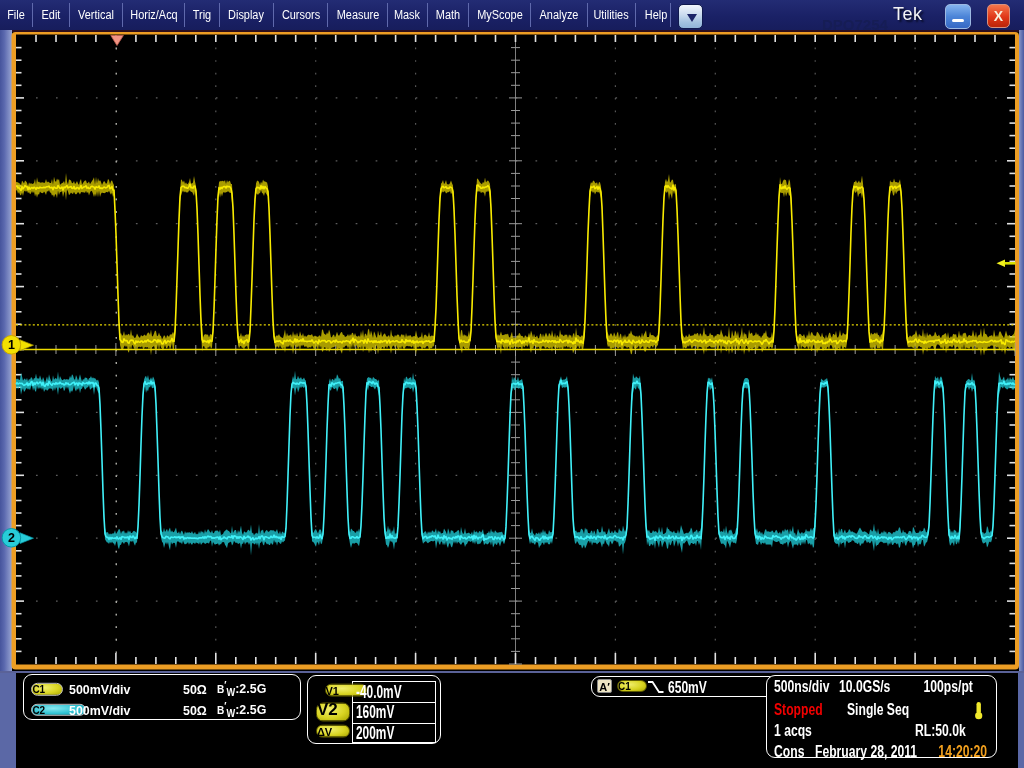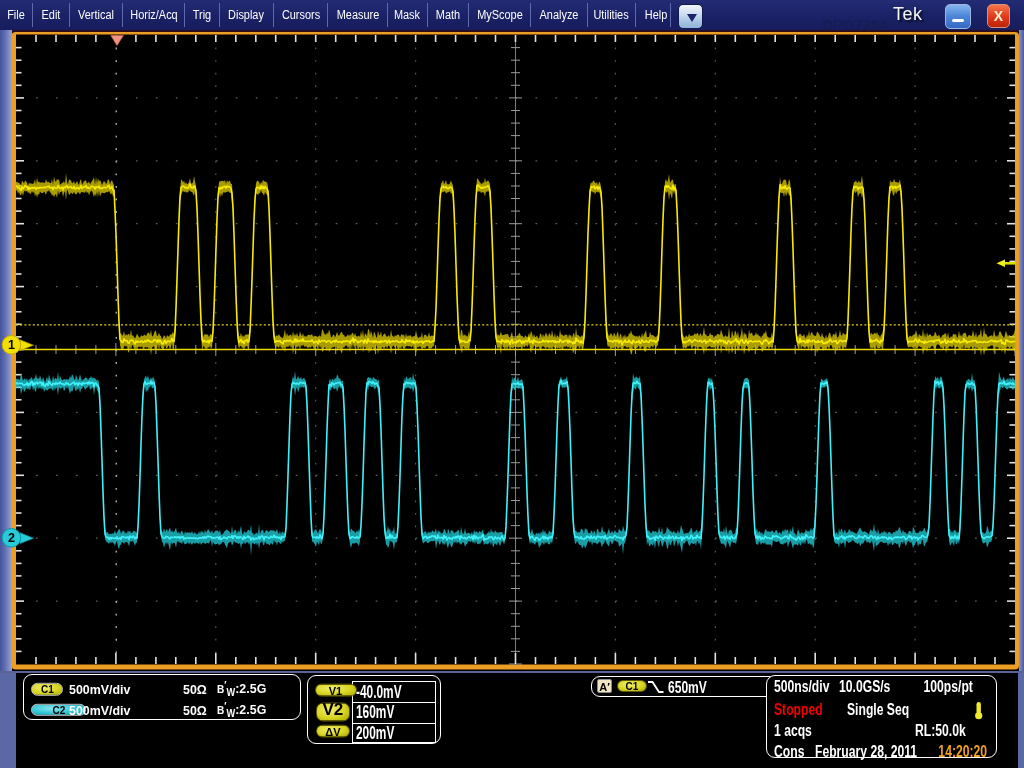--- a/index.html
+++ b/index.html
@@ -30,21 +30,21 @@
   border:1px solid #9db9e2}
 #minbtn:after{content:"";position:absolute;left:6px;top:14px;width:12px;height:3.2px;
   border-radius:2px;background:#fff}
 #closebtn{position:absolute;left:987px;top:4px;width:23px;height:24px;border-radius:5px;
   background:linear-gradient(to bottom,#f4764c 0%,#e03818 55%,#bb2408 100%);
   border:1px solid #d8917e;color:#f8f0dc;font-size:14px;font-weight:bold;
   text-align:center;line-height:22px}
 .box{z-index:2;position:absolute;background:#000;border:1.6px solid #fff;border-radius:9px;color:#fff;
   font-weight:bold}
 .pill{position:absolute;border-radius:7px;color:#000;font-size:10px;font-weight:bold;
-  text-align:center;transform:translateY(-50%)}
+  transform:translateY(-50%)}
 .cn{position:absolute;white-space:nowrap;transform-origin:left center}
 .cnr{position:absolute;white-space:nowrap;transform-origin:right center}
 .ypill{background:radial-gradient(ellipse at 40% 35%,#f0ee6e 0%,#d8d422 55%,#a8a400 100%);
   border:1px solid #5c5800}
 .cpill{background:radial-gradient(ellipse at 40% 35%,#8ae8f0 0%,#30c4d4 55%,#0894a8 100%);
   border:1px solid #045864}
 .sub{font-size:10px;vertical-align:-3px}
 .sup{font-size:10px;vertical-align:4px}
 </style></head>
 <body>
@@ -437,21 +437,21 @@
   <div class="pill cpill" style="left:7px;top:34.5px;width:55px;height:12.4px;line-height:11.5px;border:1px solid #c0c0c0">C2</div>
   <div class="cn" style="left:44.4px;top:35px;font-size:13.5px;transform:translateY(-50%) scaleX(0.92)">500mV/div</div>
   <div class="cn" style="left:158.4px;top:35px;font-size:13.5px;transform:translateY(-50%) scaleX(0.92)">50Ω</div>
   <div class="cn" style="left:192.6px;top:35px;font-size:13.5px;transform:translateY(-50%) scaleX(0.92)"><span style="font-size:11px">B<span class="sup">′</span><span class="sub">W</span></span>:2.5G</div>
 </div>
 
 <div class="box" style="left:306.5px;top:674.5px;width:134px;height:69px">
   <div style="position:absolute;left:44.5px;top:5.5px;width:83.5px;height:62px;border:1.2px solid #fff"></div>
   <div style="position:absolute;left:44.5px;top:26.5px;width:83.5px;height:1.2px;background:#fff"></div>
   <div style="position:absolute;left:44.5px;top:47.3px;width:83.5px;height:1.2px;background:#fff"></div>
-  <div class="pill ypill" style="left:7px;top:14.5px;width:42px;height:12.8px;line-height:12px;font-size:11px">V1</div>
+  <div class="pill ypill" style="left:17px;top:14.5px;width:42px;height:12.8px;line-height:12px;font-size:11px">V1</div>
   <div class="pill ypill" style="left:8.4px;top:36.1px;width:34px;height:19px;line-height:12px;font-size:17px">V2</div>
   <div class="pill ypill" style="left:8.4px;top:55.9px;width:34px;height:12.8px;line-height:12px;font-size:11px">ΔV</div>
   <div class="cn" style="left:48.1px;top:16px;font-size:17.5px;transform:translateY(-50%) scaleX(0.68)">-40.0mV</div>
   <div class="cn" style="left:48.1px;top:36.9px;font-size:17.5px;transform:translateY(-50%) scaleX(0.68)">160mV</div>
   <div class="cn" style="left:48.1px;top:57.5px;font-size:17.5px;transform:translateY(-50%) scaleX(0.68)">200mV</div>
 </div>
 
 <div class="box" style="left:591px;top:675.5px;width:186.5px;height:21px">
   <div style="position:absolute;left:5px;top:2px;width:15px;height:14px;background:#efe6c4;border:0.5px solid #888;color:#000;
     font-size:11px;font-weight:bold;text-align:center;line-height:14px;border-radius:2px">A′</div>

